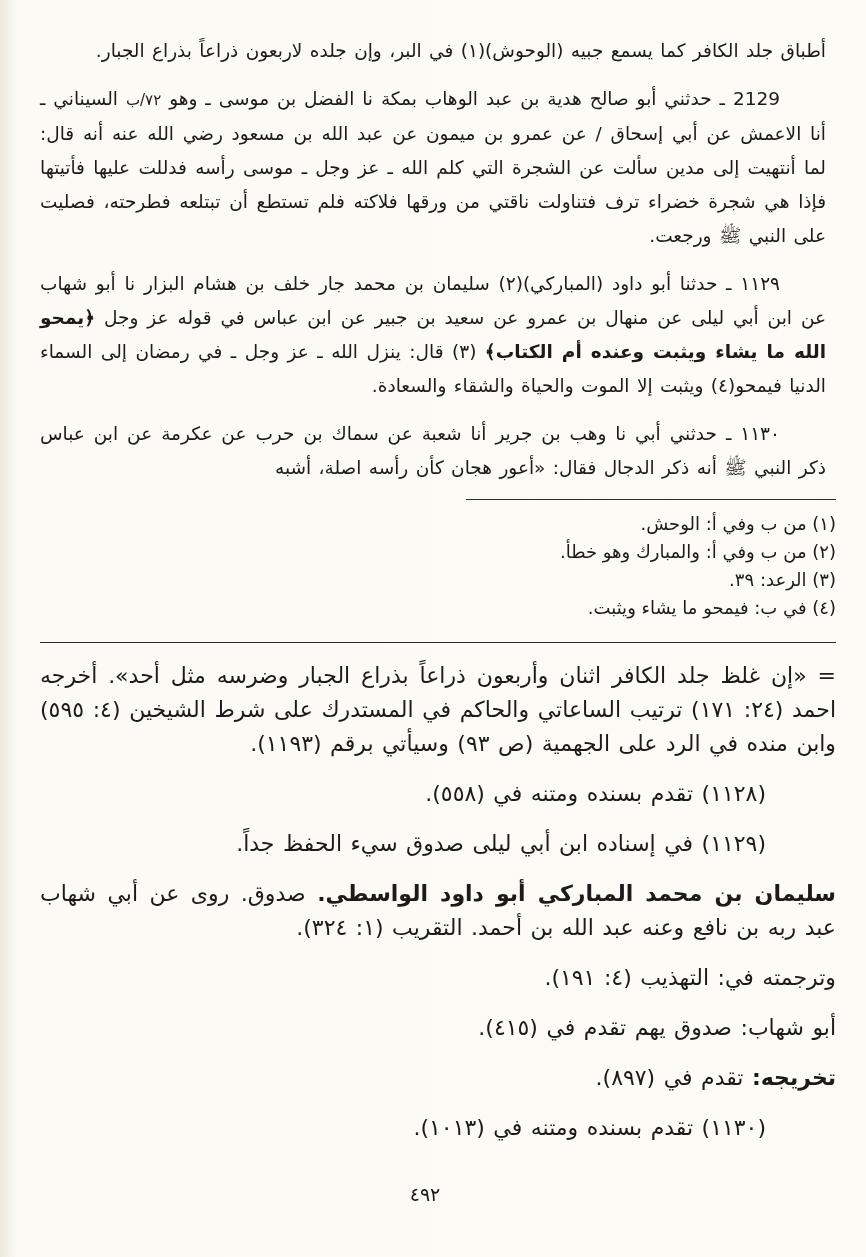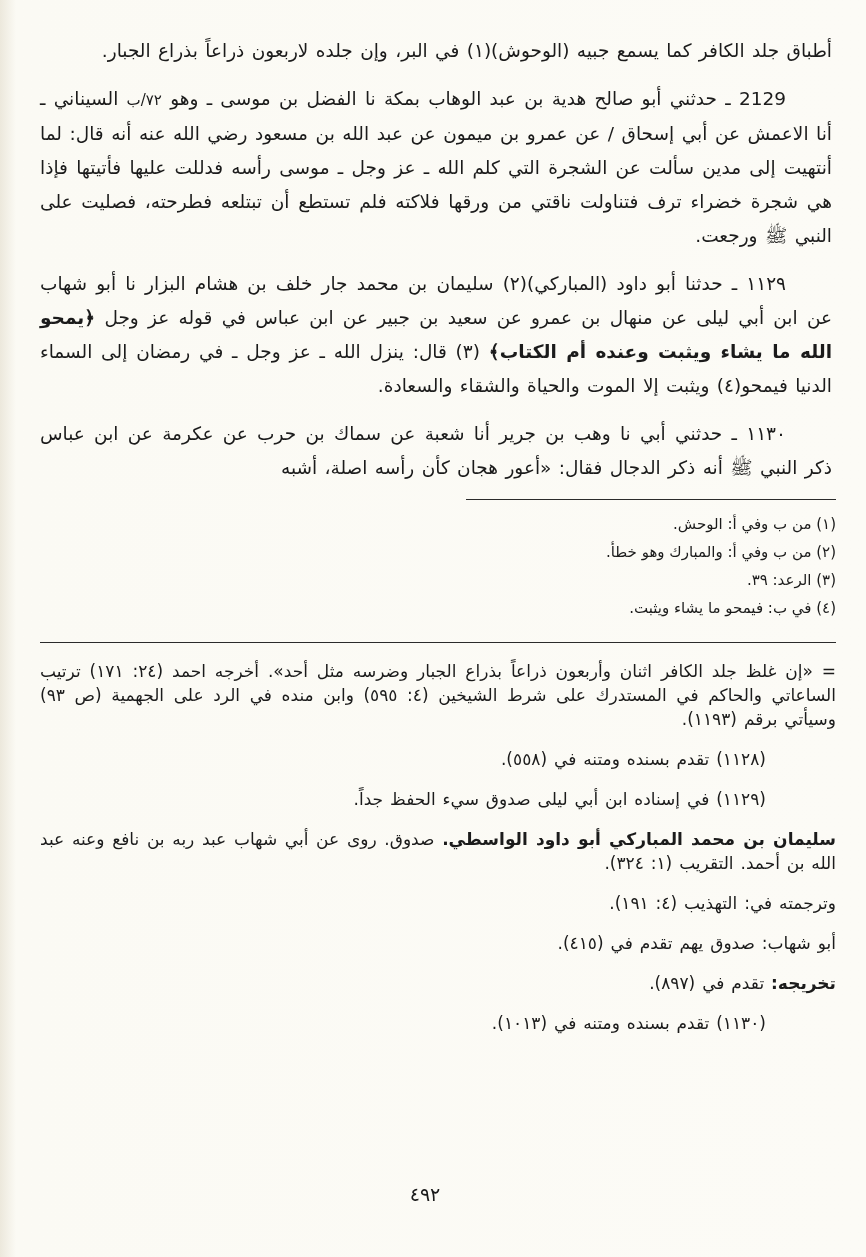--- a/index.html
+++ b/index.html
@@ -20,48 +20,48 @@
   }
   .sheet {
     padding: 34px 30px 0 40px;
   }
   
   .body-par {
     font-size: 18.5px;
     line-height: 34px;
     text-align: justify;
     word-spacing: 1.5px;
-    margin: 0 4px 14px 0;
+    margin: 0 10px 14px 0;
   }
   .body-par.indent { text-indent: 46px; }
   .body-par.no-indent { text-indent: 0; }
   .quran { font-weight: 700; }
   .folio-marker { font-size: 15px; }
   
   .footnotes {
     width: 370px;
     margin: 12px 0 0 auto; 
     border-top: 1.5px solid #2b2b2b;
     padding-top: 10px;
   }
   .footnote-line {
-    font-size: 15px;
+    font-size: 18px;
     line-height: 28px;
     text-align: right;
   }
   
   .section-rule {
     border: 0;
     border-top: 1.5px solid #2b2b2b;
     margin: 20px 0 16px 0;
   }
   
   .commentary p {
-    font-size: 17px;
-    line-height: 24px;
+    font-size: 22px;
+    line-height: 34px;
     margin: 16px 0 11px 0;
     text-align: right;
     word-spacing: 1.5px;
   }
   .commentary p.justify { text-align: justify; }
   .commentary p.entry { padding-right: 70px; }
   .bold { font-weight: 700; }
   
   .page-number {
     position: absolute;

